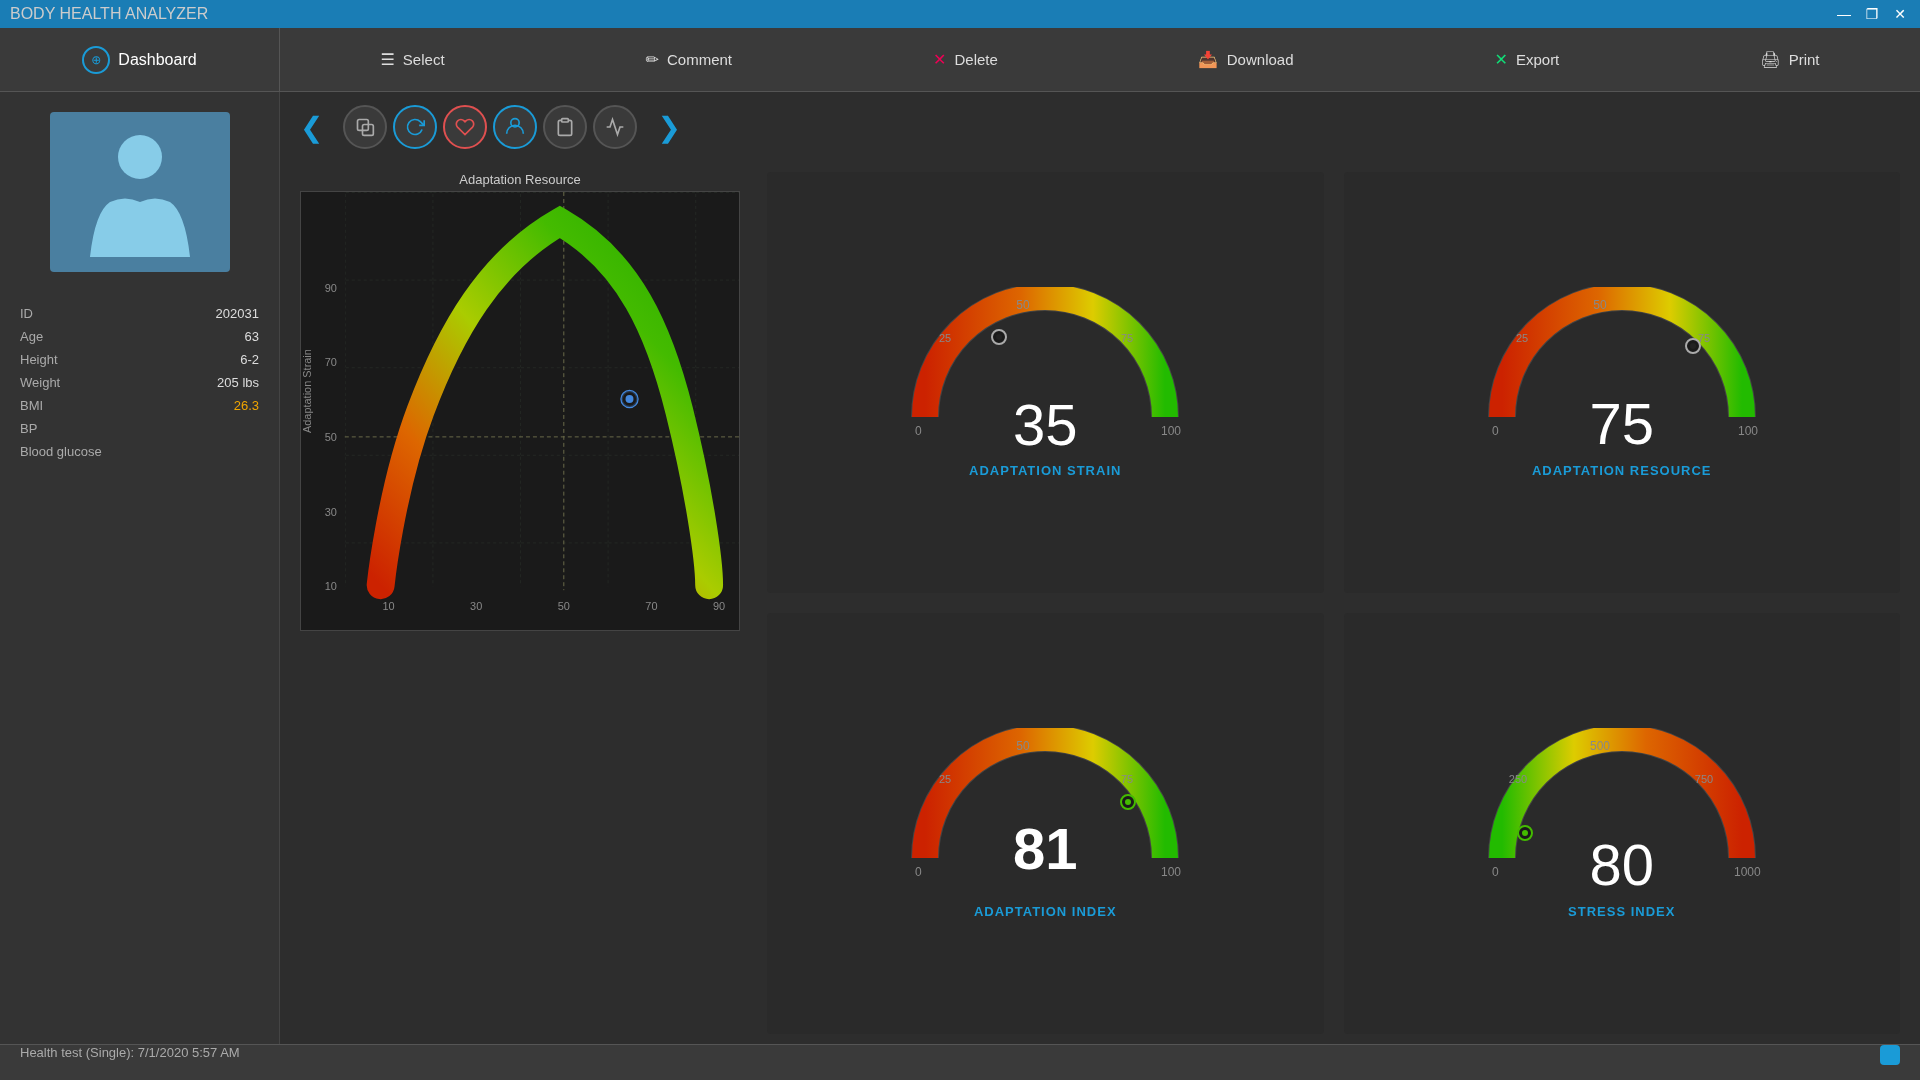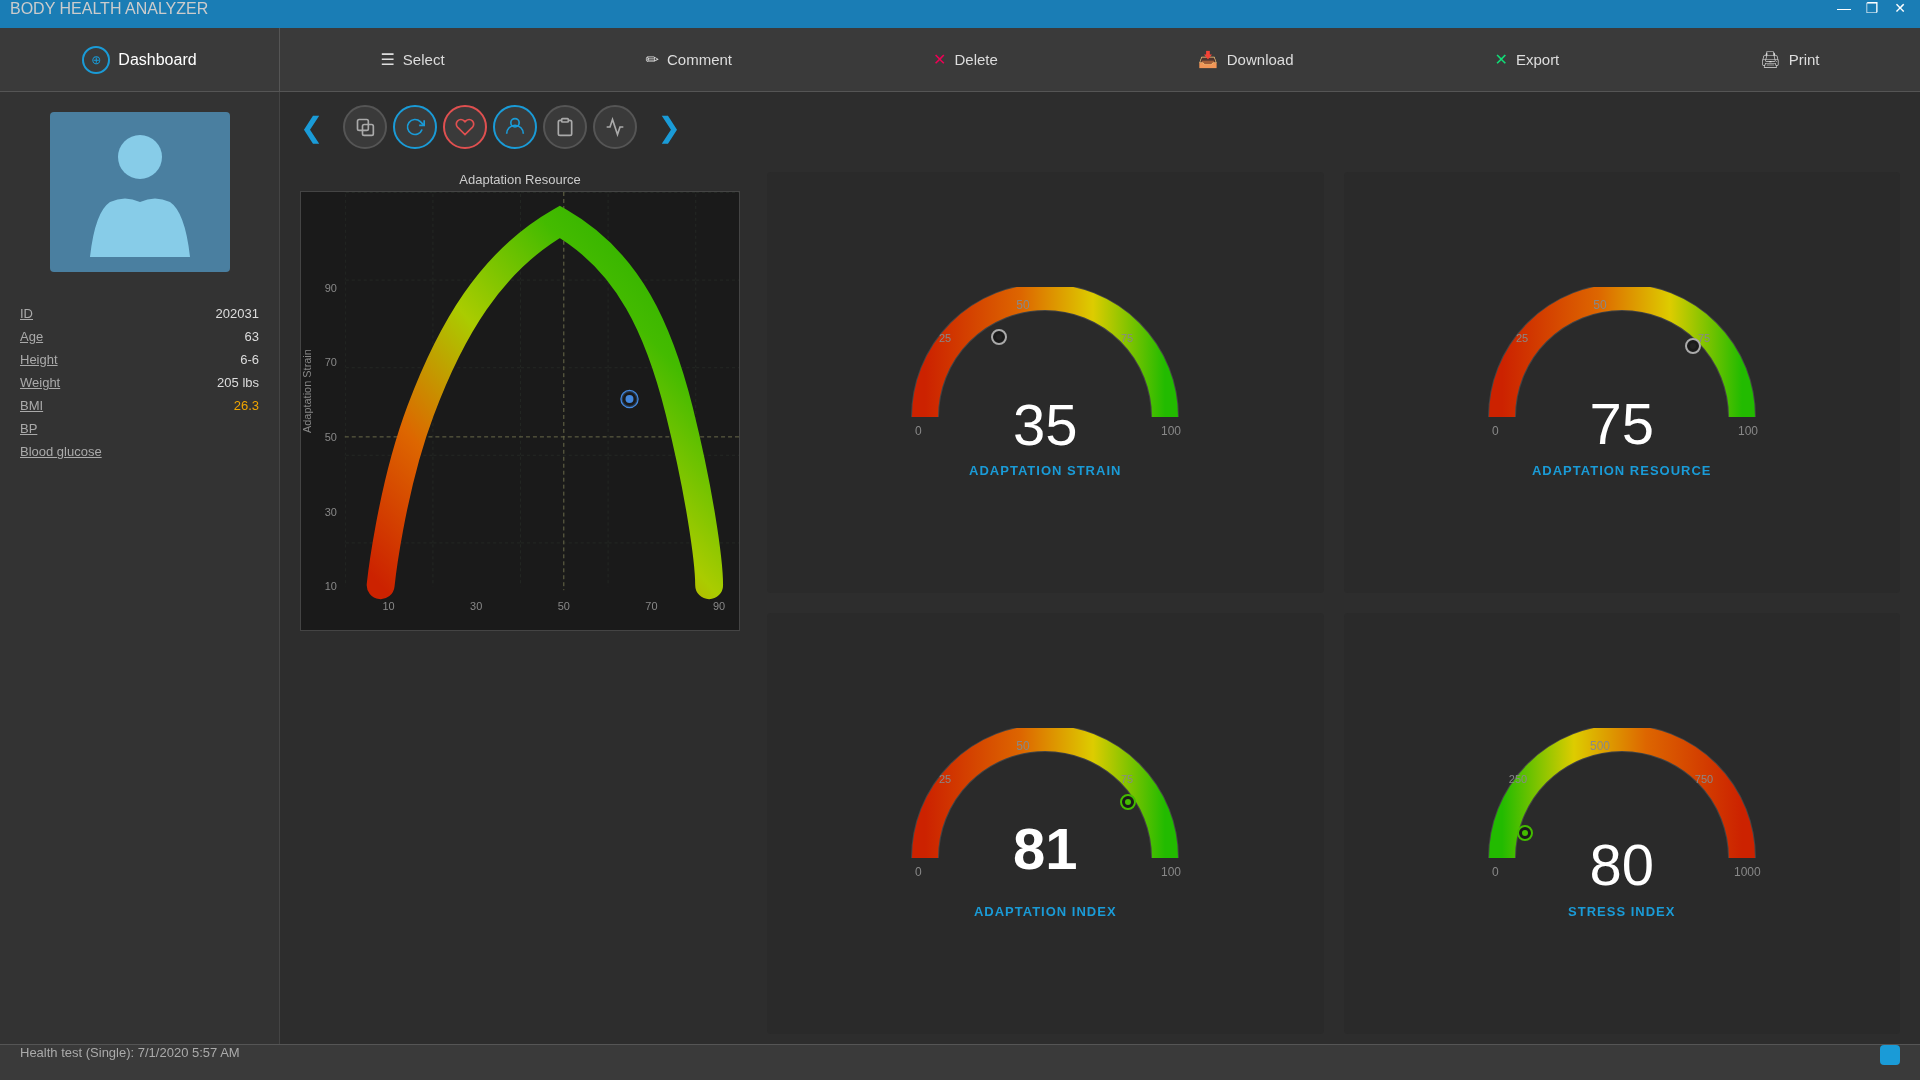--- a/index.html
+++ b/index.html
@@ -10,20 +10,21 @@
       font-family: 'Segoe UI', Arial, sans-serif;
       overflow: hidden;
       color: #ccc;
     }
 
     
     #titlebar {
       background: #1a7db5;
       height: 28px;
       display: flex;
+      align-items: center;
       padding: 0 10px;
       justify-content: space-between;
     }
     #titlebar-controls {
       display: flex;
       gap: 8px;
     }
     .win-btn {
       color: white;
       font-size: 14px;
@@ -115,21 +116,21 @@
 
     .patient-info {
       padding: 10px 20px;
     }
     .info-row {
       display: flex;
       justify-content: space-between;
       padding: 4px 0;
       font-size: 13px;
     }
-    .info-label { color: #aaa; text-decoration: underline; }
+    .info-label { color: #aaa; }
     .info-value { color: #ddd; margin-left: 16px; }
     .info-value.yellow { color: #f0a500; }
 
     
     #content {
       flex: 1;
       padding: 0;
       display: flex;
       flex-direction: column;
     }
@@ -313,21 +314,21 @@
       <div class="info-row">
         <span class="info-label">ID</span>
         <span class="info-value">202031</span>
       </div>
       <div class="info-row">
         <span class="info-label">Age</span>
         <span class="info-value">63</span>
       </div>
       <div class="info-row">
         <span class="info-label">Height</span>
-        <span class="info-value">6-6</span>
+        <span class="info-value">6-2</span>
       </div>
       <div class="info-row">
         <span class="info-label">Weight</span>
         <span class="info-value">205 lbs</span>
       </div>
       <div class="info-row">
         <span class="info-label">BMI</span>
         <span class="info-value yellow">26.3</span>
       </div>
       <div class="info-row">

